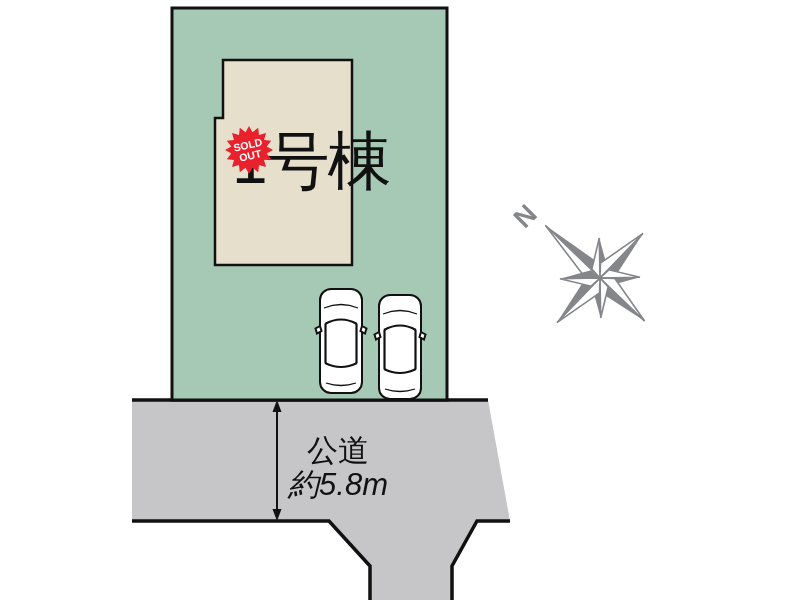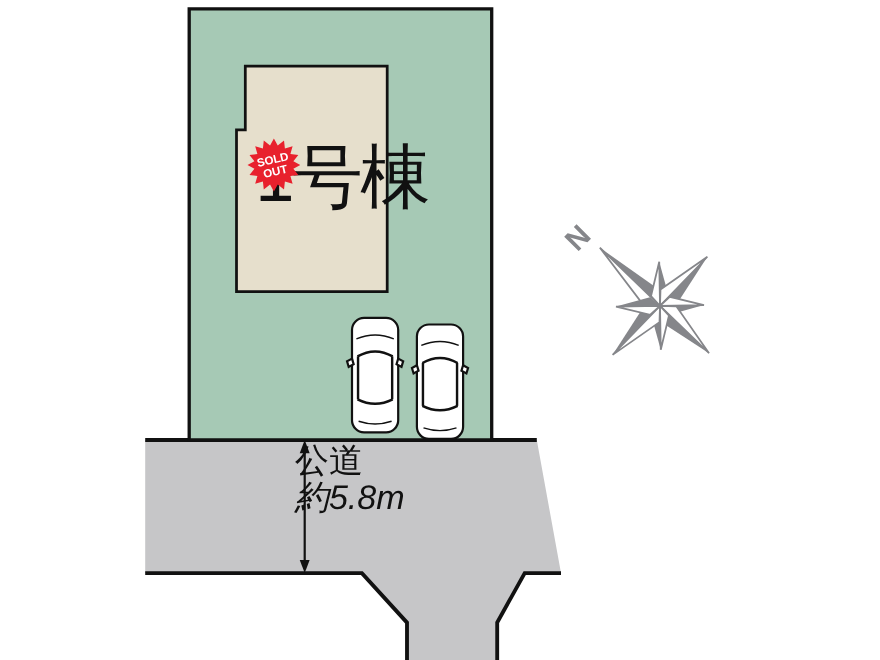--- a/index.html
+++ b/index.html
@@ -19,21 +19,21 @@
   .carline2{fill:none;stroke:var(--outline);stroke-width:2.2;}
   .cd{fill:var(--compass_gray);stroke:none;}
   .cl{fill:#ffffff;stroke:var(--compass_gray);stroke-width:1.6;}
   .nlab{fill:var(--compass_gray);font-size:27px;font-weight:bold;
         font-family:"Liberation Sans",sans-serif;}
 
   
   .building-label{position:absolute;left:215px;top:130px;width:140px;height:62px;
       line-height:62px;text-align:center;font-size:64px;letter-spacing:-2px;
       color:var(--text_black);z-index:1;white-space:nowrap;margin-left:17px;}
-  .road-label{position:absolute;left:268px;top:402px;width:140px;text-align:left;
+  .road-label{position:absolute;left:268px;top:434px;width:140px;text-align:center;
       color:var(--text_black);z-index:1;}
   .road-label .l1{font-size:31px;line-height:34px;}
   .road-label .l2{font-size:31px;line-height:33px;font-style:italic;}
   .badge{position:absolute;left:223px;top:124px;z-index:2;}
   .badge-star{fill:var(--badge_red);stroke:none;}
   .badge-text{fill:var(--badge_text);font-size:10.5px;font-weight:bold;
       font-family:"Liberation Sans",sans-serif;}
 </style>
 </head>
 <body>

